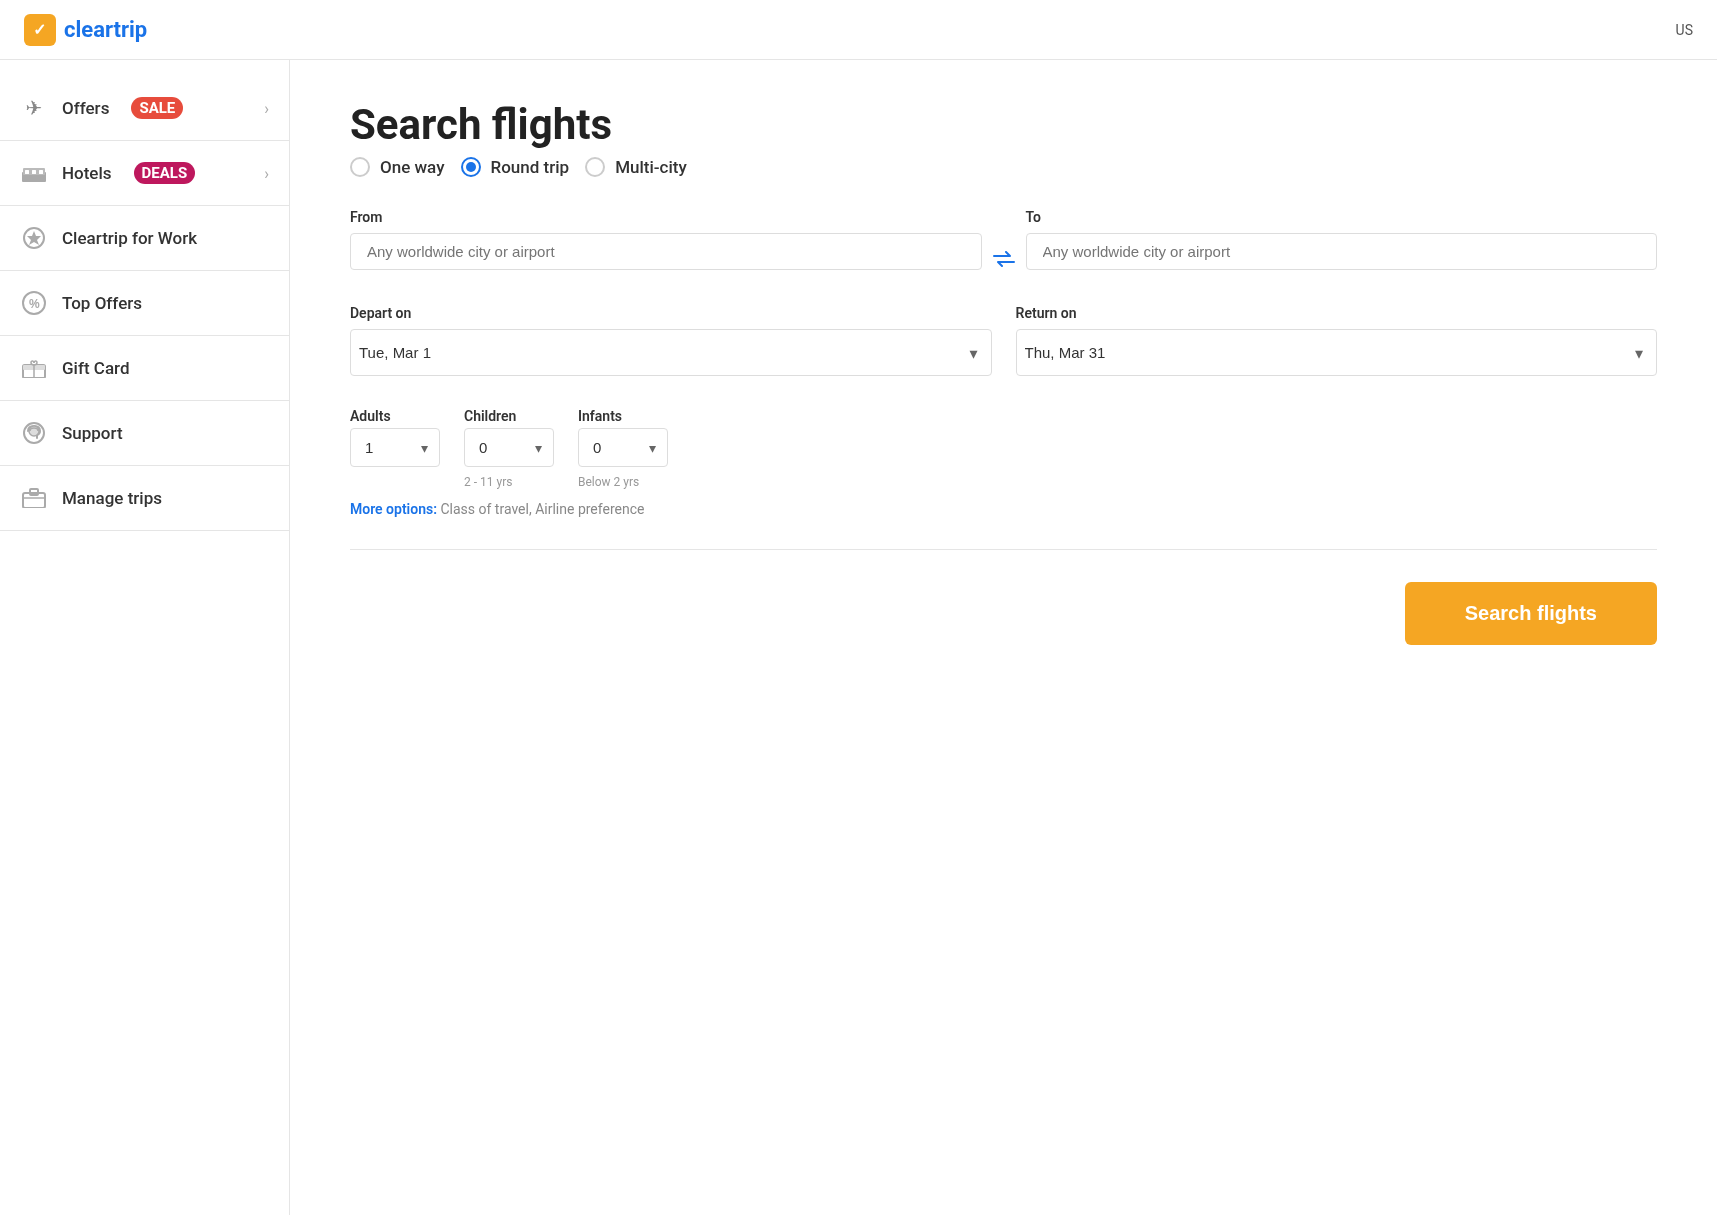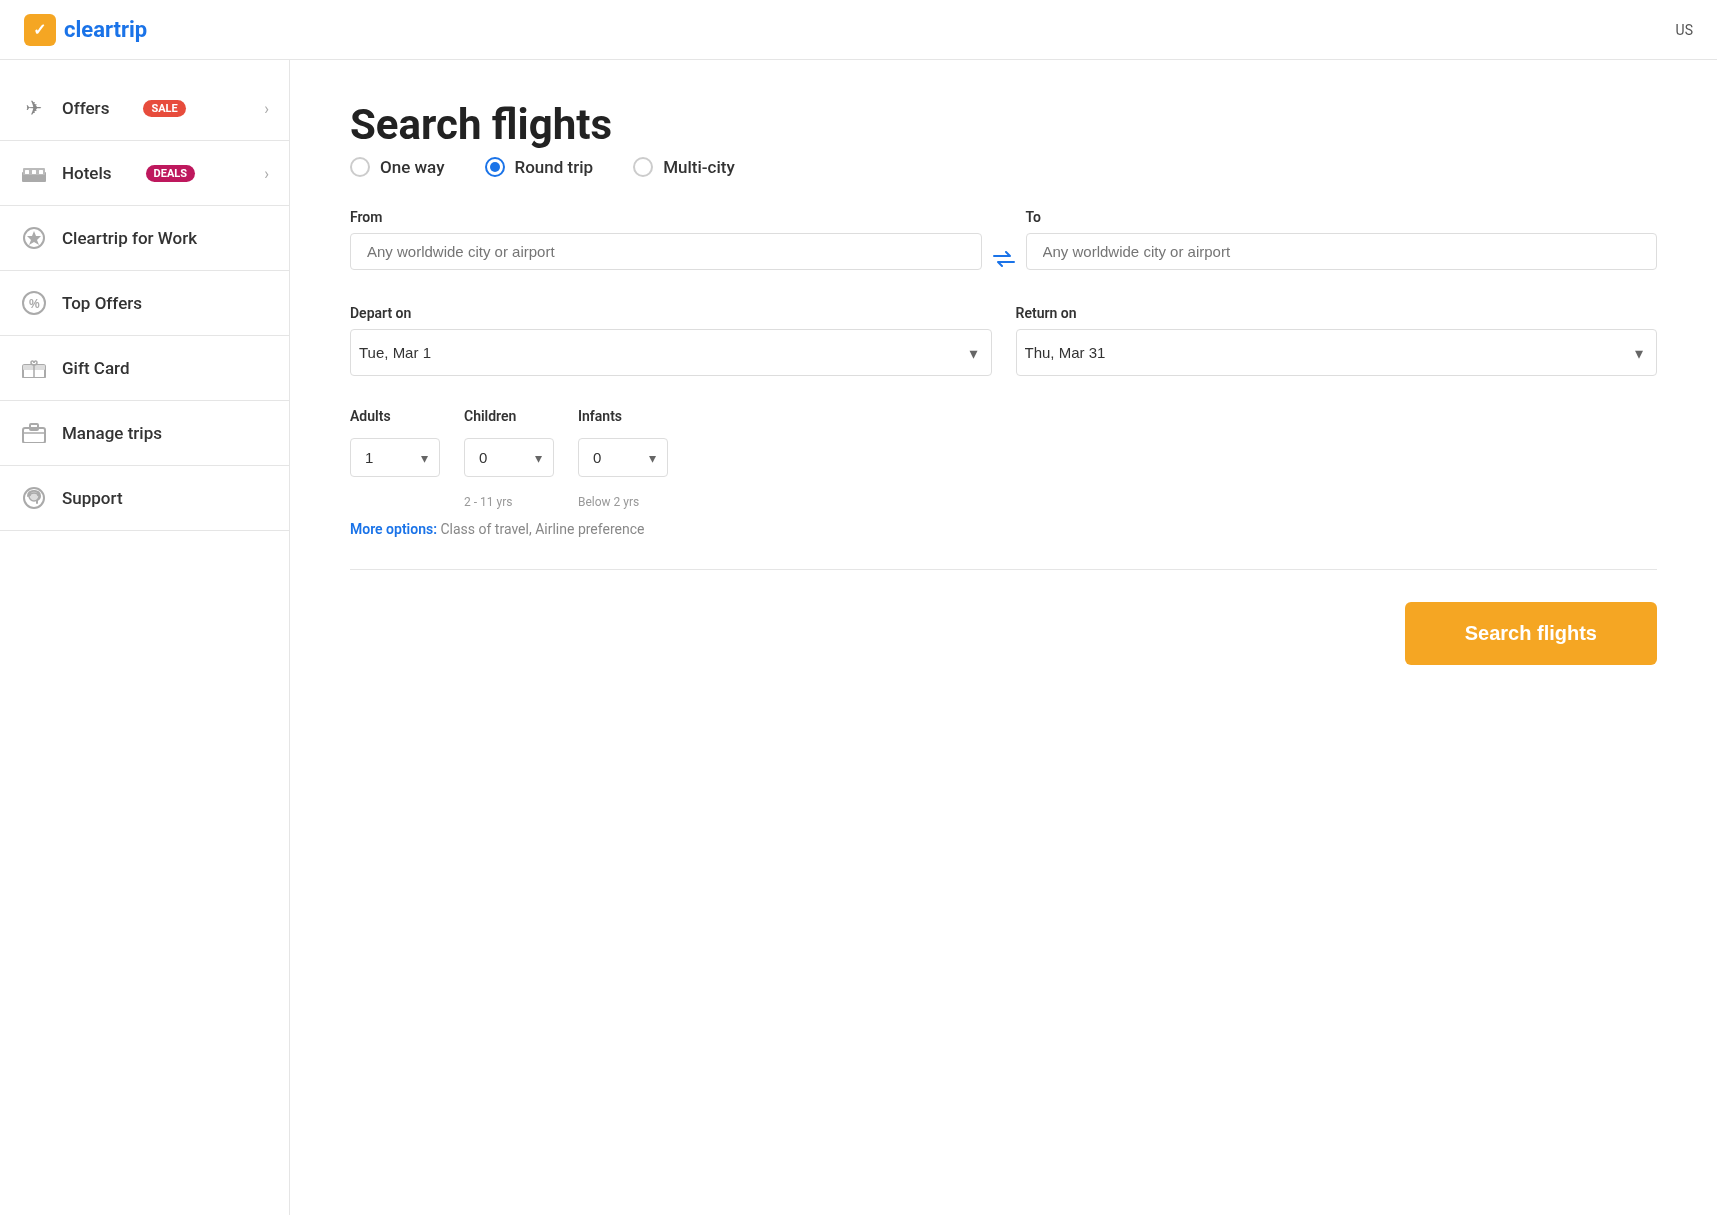--- a/index.html
+++ b/index.html
@@ -74,26 +74,26 @@
       display: flex;
       align-items: center;
       justify-content: center;
     }
     .sidebar-label {
       font-size: 17px;
       color: #333;
       font-weight: 500;
     }
     .badge {
-      font-size: 11px;
+      font-size: 15px;
       font-weight: 700;
       padding: 2px 8px;
       border-radius: 12px;
       color: white;
-      margin-left: 20px;
+      margin-left: 8px;
     }
     .badge-sale { background: #e74c3c; }
     .badge-deals { background: #be185d; }
     .sidebar-chevron {
       color: #aaa;
       font-size: 16px;
     }
 
     
     .main {
@@ -110,21 +110,21 @@
     .page-subtitle {
       font-size: 17px;
       color: #888;
       margin-bottom: 32px;
     }
 
     
     .trip-type {
       display: flex;
       align-items: flex-start;
-      gap: 40px;
+      gap: 16px;
       margin-bottom: 32px;
     }
     .radio-option {
       display: flex;
       align-items: center;
       gap: 10px;
       cursor: pointer;
       font-size: 17px;
       font-weight: 500;
       color: #333;
@@ -227,21 +227,21 @@
     
     .passengers-row {
       display: flex;
       align-items: flex-start;
       gap: 24px;
       margin-bottom: 12px;
     }
     .passenger-group {
       display: flex;
       flex-direction: column;
-      gap: 14px;
+      gap: 4px;
     }
     .passenger-label {
       font-size: 14px;
       font-weight: 600;
       color: #333;
     }
     .passenger-hint {
       font-size: 12px;
       color: #999;
       margin-top: 4px;
@@ -383,41 +383,41 @@
             <path d="M12 7 C12 7 15 7 15 4.5 C15 2.5 12 2.5 12 5" stroke="#aaa" stroke-width="1.5" fill="none"></path>
           </svg>
         </div>
         <span class="sidebar-label">Gift Card</span>
       </div>
     </div>
 
     <div class="sidebar-item">
       <div class="sidebar-item-left">
         <div class="sidebar-icon">
-          <svg width="24" height="20" viewBox="0 0 24 20" fill="none">
-            <rect x="1" y="5" width="22" height="15" rx="2" stroke="#aaa" stroke-width="2"></rect>
-            <rect x="8" y="1" width="8" height="6" rx="1" stroke="#aaa" stroke-width="2"></rect>
-            <line x1="1" y1="10" x2="23" y2="10" stroke="#aaa" stroke-width="1.5"></line>
-          </svg>
-        </div>
-        <span class="sidebar-label">Manage trips</span>
-      </div>
-    </div>
-
-    <div class="sidebar-item">
-      <div class="sidebar-item-left">
-        <div class="sidebar-icon">
           <svg width="24" height="24" viewBox="0 0 24 24" fill="none">
             <circle cx="12" cy="12" r="10" stroke="#aaa" stroke-width="2"></circle>
             <path d="M6 10 Q6 5 12 5 Q18 5 18 10 Q18 13 15 14 L15 17" stroke="#aaa" stroke-width="2" fill="none" stroke-linecap="round"></path>
             <circle cx="12" cy="10" r="5" fill="#ddd" stroke="#aaa" stroke-width="1.5"></circle>
             <path d="M8 10 Q8 7 12 7 Q16 7 16 10" stroke="#aaa" stroke-width="1.5" fill="none"></path>
           </svg>
         </div>
         <span class="sidebar-label">Support</span>
+      </div>
+    </div>
+
+    <div class="sidebar-item">
+      <div class="sidebar-item-left">
+        <div class="sidebar-icon">
+          <svg width="24" height="20" viewBox="0 0 24 20" fill="none">
+            <rect x="1" y="5" width="22" height="15" rx="2" stroke="#aaa" stroke-width="2"></rect>
+            <rect x="8" y="1" width="8" height="6" rx="1" stroke="#aaa" stroke-width="2"></rect>
+            <line x1="1" y1="10" x2="23" y2="10" stroke="#aaa" stroke-width="1.5"></line>
+          </svg>
+        </div>
+        <span class="sidebar-label">Manage trips</span>
       </div>
     </div>
   </nav>
 
   <main class="main">
     <h1 class="page-title">Search flights</h1>
 
     <div class="trip-type">
       <label class="radio-option">
         <div class="radio-circle"></div>

